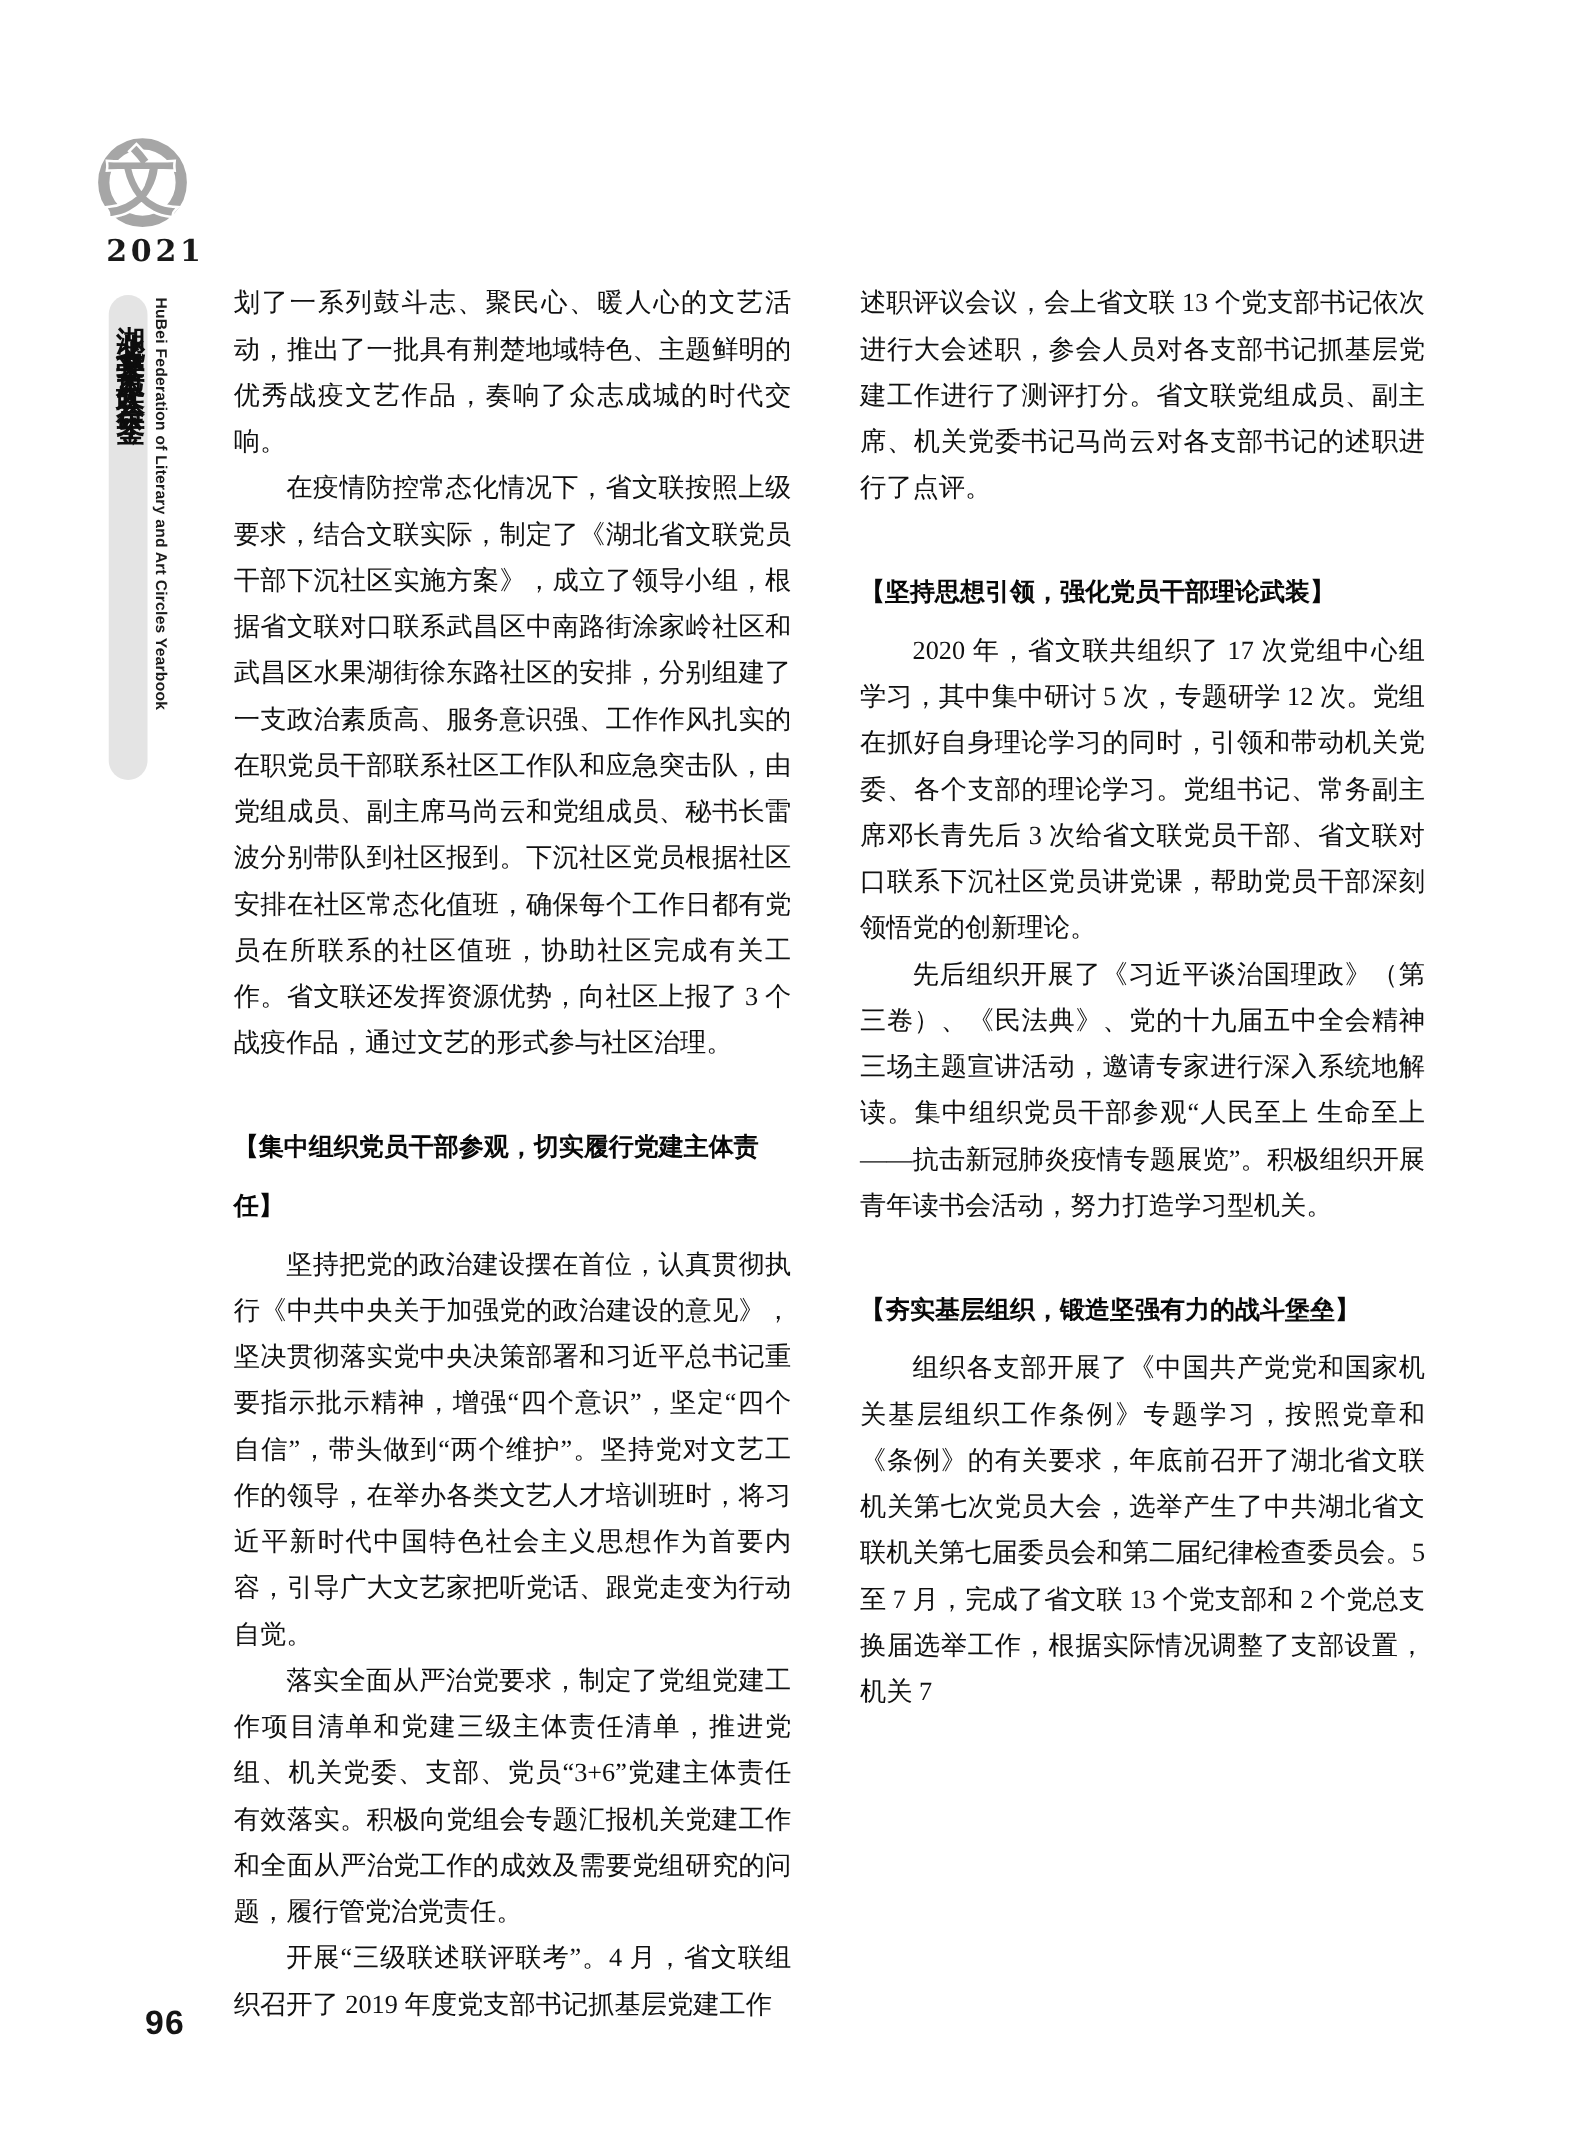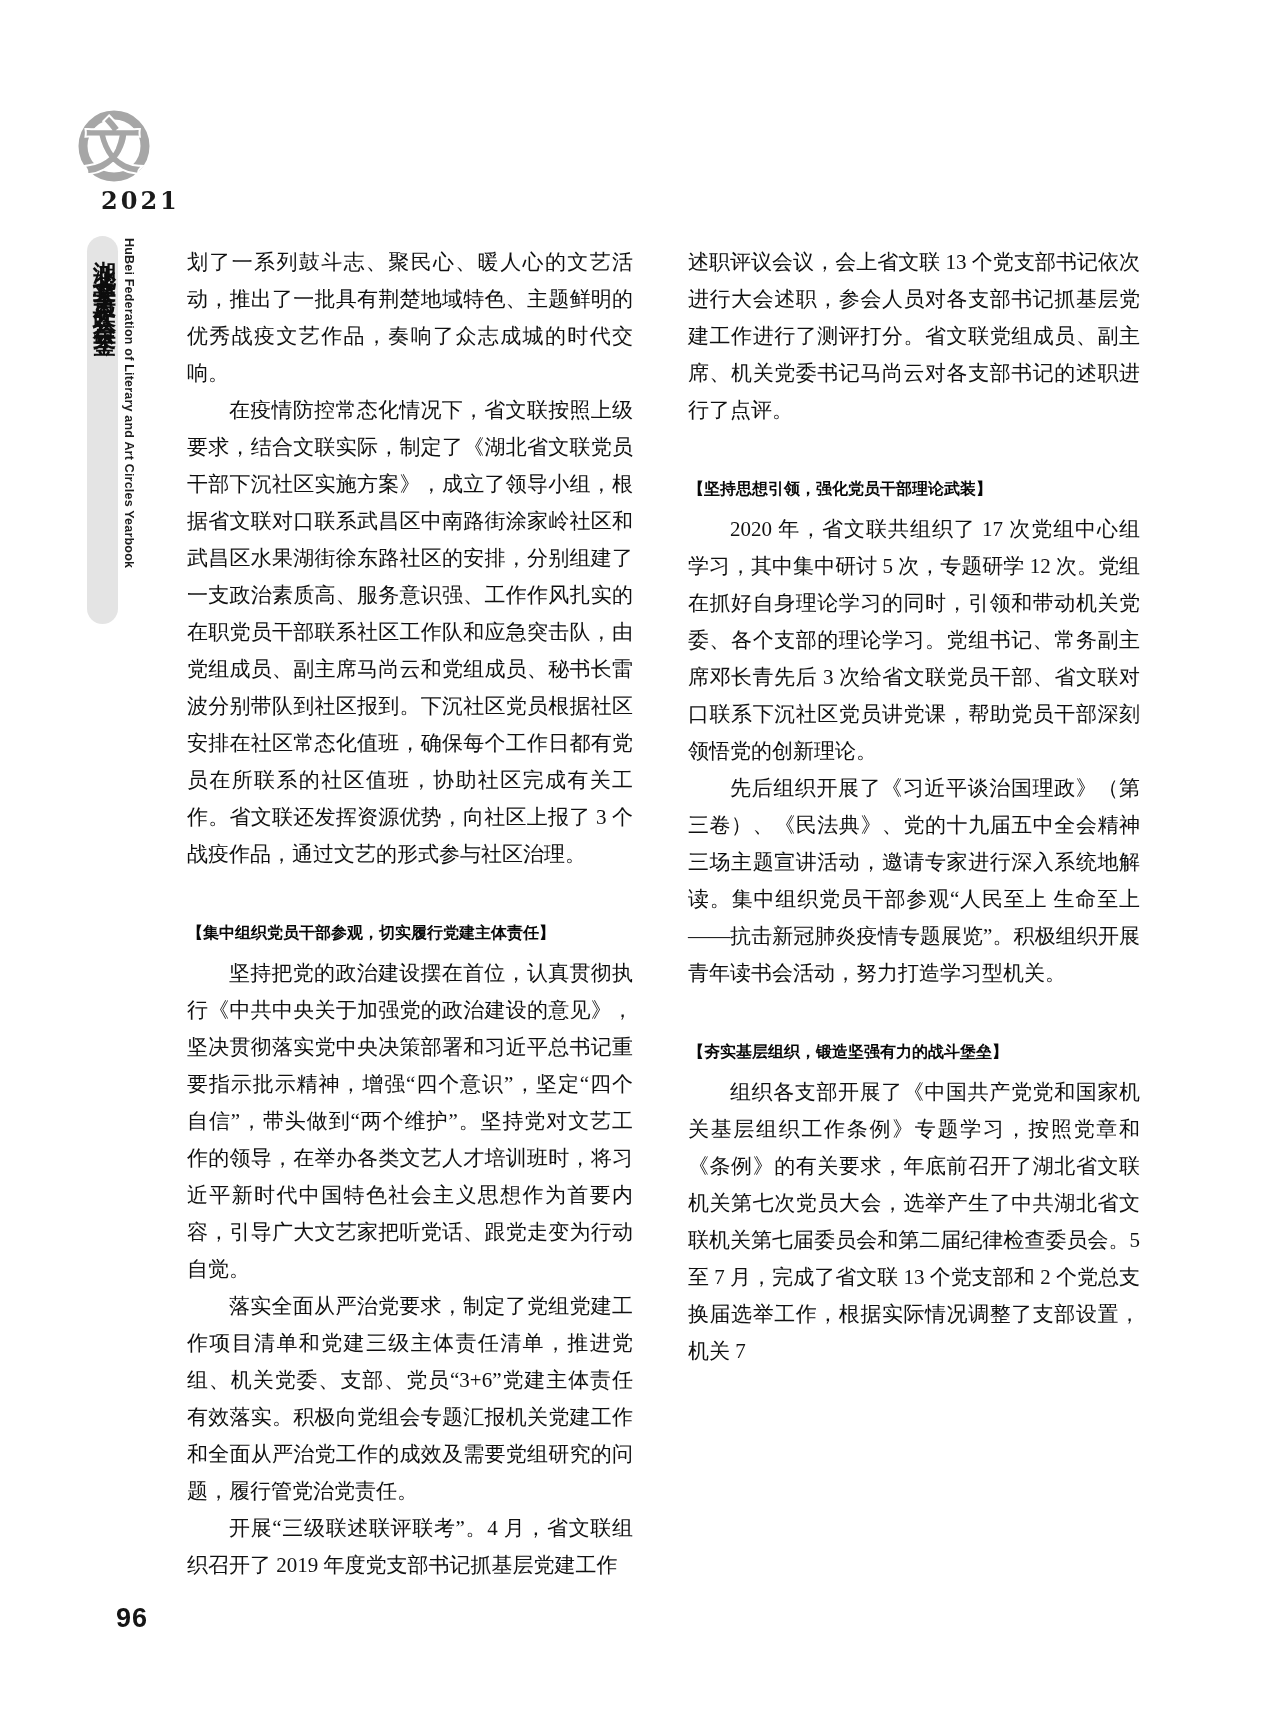--- a/index.html
+++ b/index.html
@@ -21,21 +21,20 @@
   }
   .year {
     position: absolute;
     left: 85px; top: 186px;
     width: 70px;
     font-family: "DejaVu Serif", "Liberation Serif", serif;
     font-weight: bold;
     font-size: 24px;
     letter-spacing: 3px;
     color: #1a1a1a;
-    margin-left: 16px;
   }
   
   .sidebar-pill {
     position: absolute;
     left: 87px; top: 236px;
     width: 31px; height: 388px;
     background: #e4e4e4;
     border-radius: 16px;
   }
   .sidebar-cn {
@@ -58,37 +57,37 @@
     font-family: "Liberation Sans", "DejaVu Sans", sans-serif;
     font-weight: bold;
     font-size: 12.5px;
     letter-spacing: 0.2px;
     color: #1c1c1c;
     white-space: nowrap;
   }
   
   .col {
     position: absolute;
-    top: 244px;
+    top: 224px;
   }
   .col-left  { left: 187px; width: 446px; }
   .col-right { left: 688px; width: 452px; }
   .col p.body {
     font-size: 21px;
     line-height: 37px;
     text-align: justify;
     text-justify: inter-ideograph;
     color: #101010;
   }
   .col p.body.indent { text-indent: 2em; }
   .col h3.heading {
     font-family: "Liberation Sans", "DejaVu Sans", sans-serif;
     font-weight: bold;
-    font-size: 16px;
-    line-height: 36px;
+    font-size: 20px;
+    line-height: 47px;
     margin: 42px 0 4px 0;
     color: #080808;
     text-align: left;
   }
   
   .page-number {
     position: absolute;
     left: 116px; top: 1603px;
     font-family: "Liberation Sans", "DejaVu Sans", sans-serif;
     font-weight: bold;

